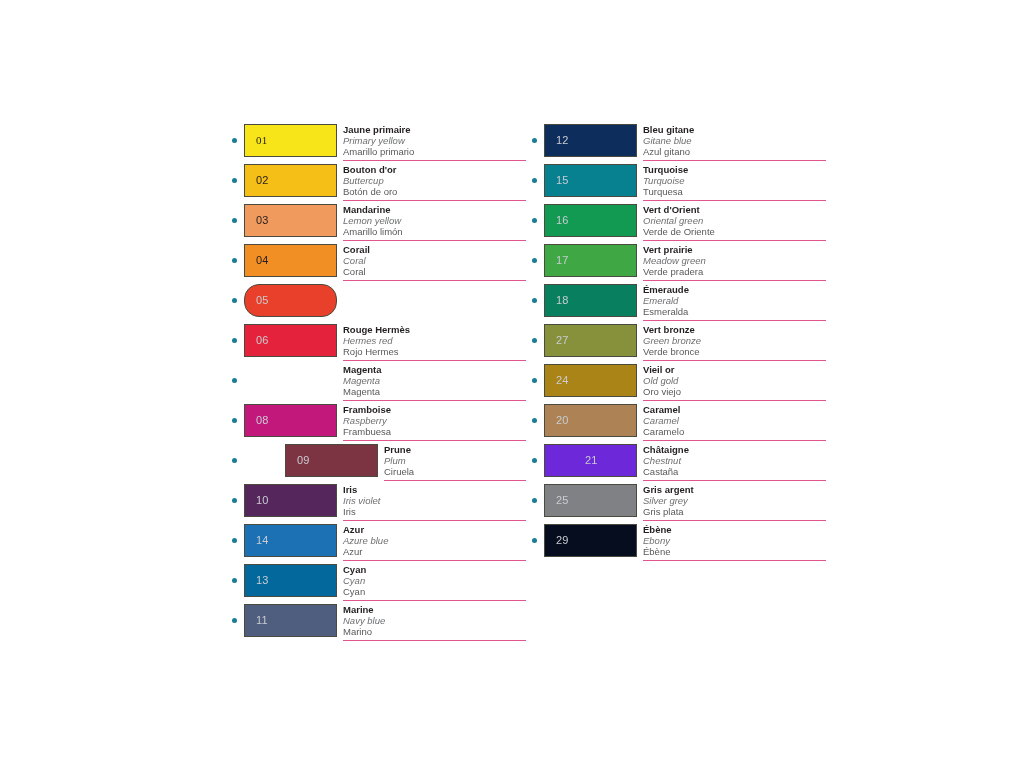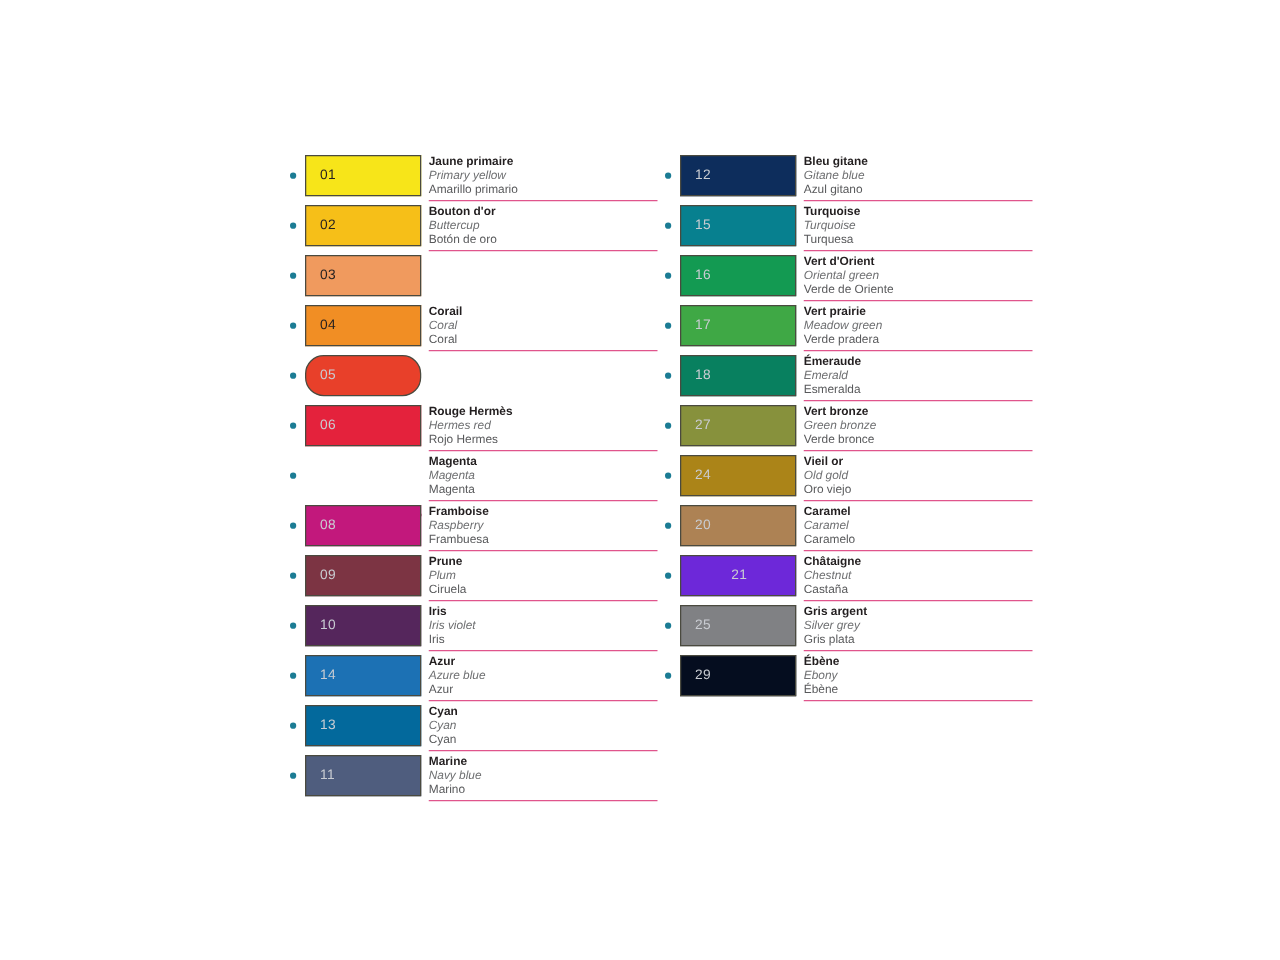--- a/index.html
+++ b/index.html
@@ -112,21 +112,21 @@
   }
 </style>
 </head>
 <body>
 
 <div id="chart">
   <div class="columns">
     <div class="column">
         <div class="swatch-row">
           <span class="bullet" style="background: rgb(27, 124, 148);"></span>
-          <div class="chip light" style="background: rgb(247, 229, 25); border-color: rgb(74, 74, 63);">
+          <div class="chip light" style="background: rgb(247, 229, 25); border-color: rgb(74, 74, 63); font-family: Liberation Serif, serif;">
             <span class="chip-number">01</span>
           </div>
           <div class="names">
             <div class="name-fr">Jaune primaire</div>
             <div class="name-en">Primary yellow</div>
             <div class="name-es">Amarillo primario</div>
             <div class="rule" style="background: rgb(224, 85, 140);"></div>
           </div>
         </div>
         <div class="swatch-row">
@@ -139,20 +139,26 @@
             <div class="name-en">Buttercup</div>
             <div class="name-es">Botón de oro</div>
             <div class="rule" style="background: rgb(224, 85, 140);"></div>
           </div>
         </div>
         <div class="swatch-row">
           <span class="bullet" style="background: rgb(27, 124, 148);"></span>
           <div class="chip light" style="background: rgb(240, 154, 94); border-color: rgb(74, 74, 63);">
             <span class="chip-number">03</span>
           </div>
+          <div class="names">
+            <div class="name-fr">Mandarine</div>
+            <div class="name-en">Lemon yellow</div>
+            <div class="name-es">Amarillo limón</div>
+            <div class="rule" style="background: rgb(224, 85, 140);"></div>
+          </div>
         </div>
         <div class="swatch-row">
           <span class="bullet" style="background: rgb(27, 124, 148);"></span>
           <div class="chip light" style="background: rgb(241, 142, 36); border-color: rgb(74, 74, 63);">
             <span class="chip-number">04</span>
           </div>
           <div class="names">
             <div class="name-fr">Corail</div>
             <div class="name-en">Coral</div>
             <div class="name-es">Coral</div>
@@ -196,21 +202,21 @@
           </div>
           <div class="names">
             <div class="name-fr">Framboise</div>
             <div class="name-en">Raspberry</div>
             <div class="name-es">Frambuesa</div>
             <div class="rule" style="background: rgb(224, 85, 140);"></div>
           </div>
         </div>
         <div class="swatch-row">
           <span class="bullet" style="background: rgb(27, 124, 148);"></span>
-          <div class="chip dark" style="background: rgb(124, 52, 67); border-color: rgb(74, 74, 63);">
+          <div class="chip dark" style="background: rgb(124, 52, 67); border-color: rgb(74, 74, 63); margin-left: 41px;">
             <span class="chip-number">09</span>
           </div>
           <div class="names">
             <div class="name-fr">Prune</div>
             <div class="name-en">Plum</div>
             <div class="name-es">Ciruela</div>
             <div class="rule" style="background: rgb(224, 85, 140);"></div>
           </div>
         </div>
         <div class="swatch-row">

